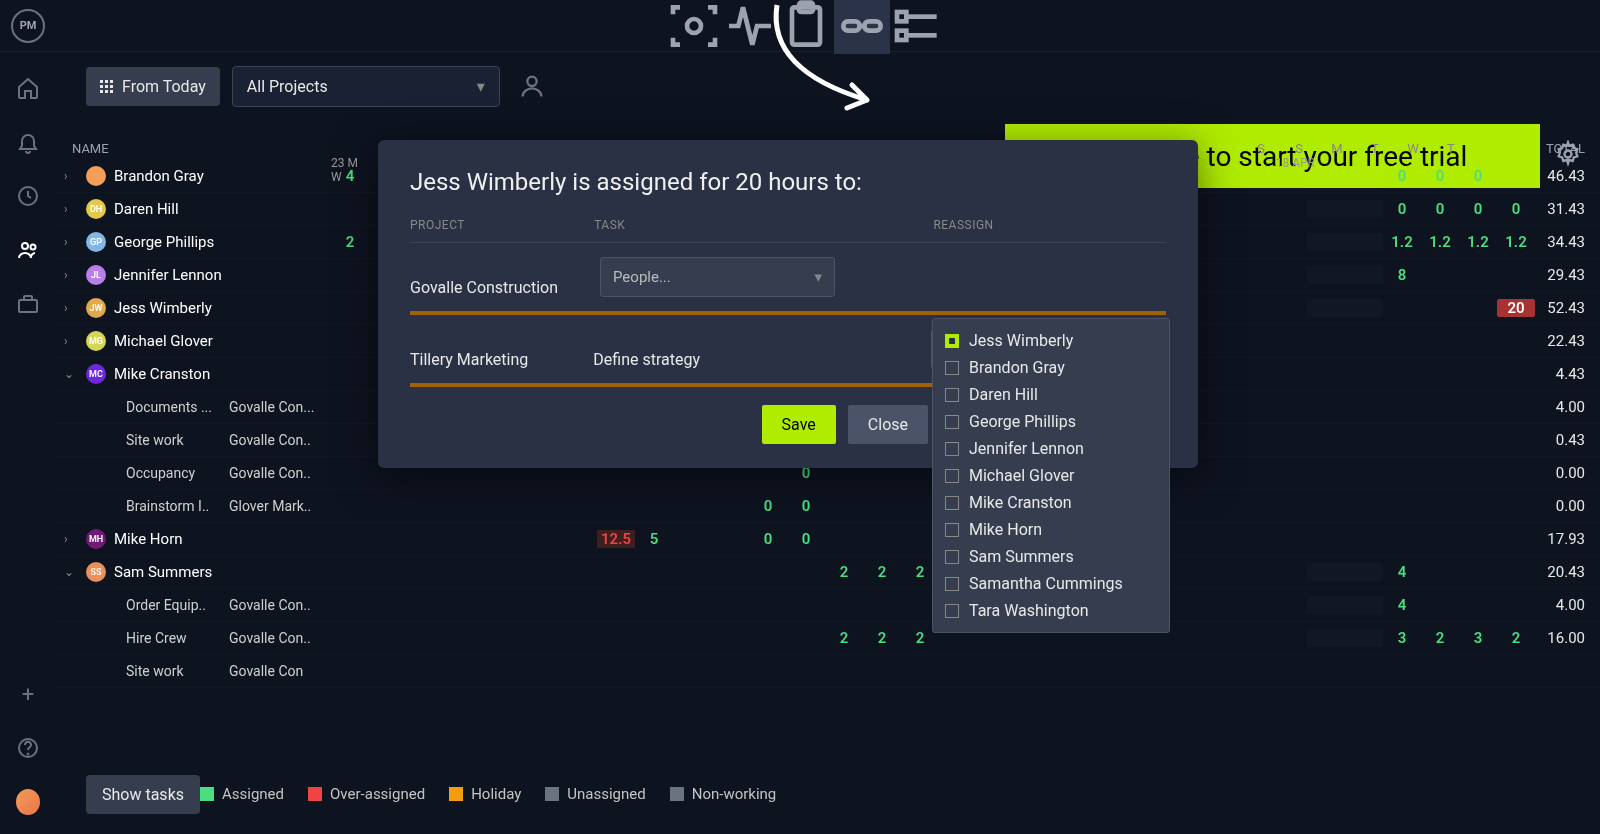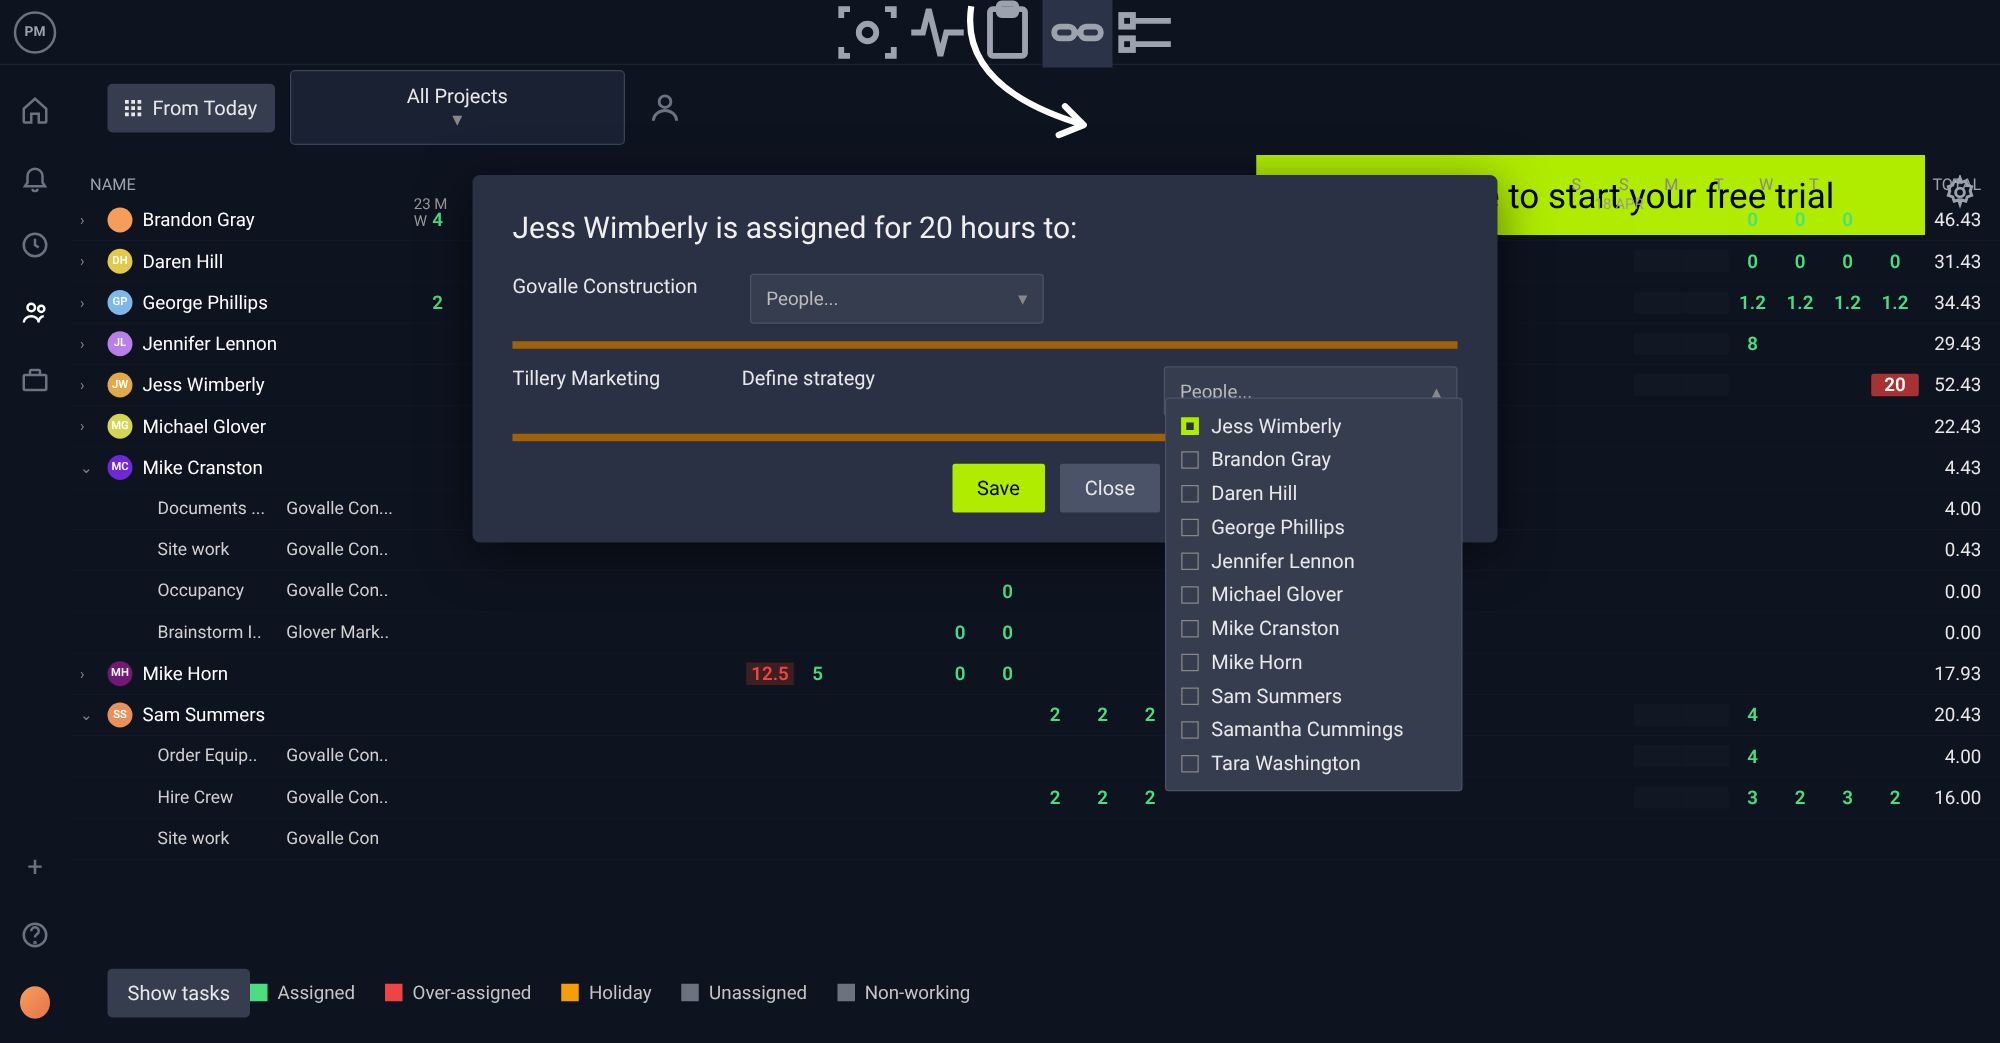--- a/index.html
+++ b/index.html
@@ -11,21 +11,21 @@
 .top-icon { width:56px; height:56px; display:flex; align-items:center; justify-content:center; color:#9ca3af; cursor:pointer; }
 .top-icon.active { background:#2a3347; }
 .sidebar { position:absolute; left:0; top:56px; width:56px; height:calc(100% - 56px); background:#0e1320; display:flex; flex-direction:column; align-items:center; padding-top:20px; gap:30px; }
 .side-icon { width:24px; height:24px; color:#6b7280; cursor:pointer; display:flex; align-items:center; justify-content:center; }
 .side-icon.active { color:#fff; }
 .side-spacer { flex:1; }
 .main { position:absolute; left:56px; top:56px; right:0; bottom:0; }
 .toolbar { height:60px; display:flex; align-items:center; padding:0 30px; gap:12px; }
 .btn-from-today { background:#353d4f; border:none; color:#e8e8e8; padding:10px 14px; border-radius:4px; font-size:16px; display:flex; align-items:center; gap:8px; cursor:pointer; }
 .grid-icon { display:inline-block; width:14px; height:14px; }
-.select-projects { background:#1a2133; border:1px solid #3a4358; color:#e8e8e8; padding:10px 14px; border-radius:4px; font-size:16px; width:268px; display:flex; align-items:center; justify-content:space-between; cursor:pointer;flex-direction:column; }
+.select-projects { background:#1a2133; border:1px solid #3a4358; color:#e8e8e8; padding:10px 14px; border-radius:4px; font-size:16px; width:268px; display:flex; align-items:center; justify-content:space-between; cursor:pointer; }
 .person-icon { width:28px; height:28px; color:#6b7280; margin-left:6px; }
 .cta-banner { position:absolute; top:68px; right:60px; width:535px; height:64px; background:#b0ec00; color:#000; font-size:28px; display:flex; align-items:center; justify-content:center; cursor:pointer; }
 .gear-top { position:absolute; top:84px; right:18px; width:28px; height:28px; color:#9ca3af; cursor:pointer; }
 .table-wrap { position:absolute; top:60px; left:0; right:0; bottom:60px; overflow:hidden; }
 .header-row { display:flex; height:44px; align-items:flex-end; padding-bottom:4px; font-size:13px; color:#9ca3af; }
 .name-col { width:275px; padding-left:16px; }
 .date-group { position:absolute; top:0; font-size:12px; color:#999; }
 .date-col { width:38px; text-align:center; font-size:13px; color:#888; }
 .total-col { width:65px; text-align:right; padding-right:15px; }
 .row { display:flex; height:33px; align-items:center; font-size:15px; border-bottom:1px solid rgba(255,255,255,0.02); position:relative; }
@@ -39,24 +39,24 @@
 .cell.green { color:#4ade80; }
 .cell.red { color:#ef4444; background:#3d1f1f; }
 .cell.red-badge { background:#a83232; color:#fff; border-radius:2px; }
 .total-val { width:65px; text-align:right; padding-right:15px; color:#e8e8e8; font-size:15px; }
 .task-row .name-cell { padding-left:70px; }
 .footer { position:absolute; bottom:20px; left:30px; right:0; height:40px; display:flex; align-items:center; font-size:15px; color:#c4c4c4; }
 .show-tasks-btn { background:#353d4f; border:none; color:#e8e8e8; padding:10px 16px; border-radius:4px; font-size:16px; cursor:pointer; }
 .legend-item { display:flex; align-items:center; gap:8px; }
 .legend-box { width:14px; height:14px; }
 .modal { position:absolute; top:140px; left:378px; width:820px; background:#2a3144; border-radius:6px; padding:28px 32px 24px; box-shadow:0 8px 40px rgba(0,0,0,0.5); z-index:100; }
-.modal-title { font-size:24px; font-weight:400; color:#f0f0f0; margin-bottom:9px; }
+.modal-title { font-size:24px; font-weight:400; color:#f0f0f0; margin-bottom:22px; }
 .modal-table { width:100%; }
 .modal-th { display:flex; font-size:12px; color:#888; letter-spacing:0.5px; padding-bottom:10px; border-bottom:1px solid #3a4358; }
-.modal-tr { display:flex; align-items:flex-start; padding:14px 0; border-bottom:6px solid #a16207; font-size:16px; color:#e8e8e8; }
+.modal-tr { display:flex; align-items:flex-end; padding:14px 0; border-bottom:4px solid #a16207; font-size:16px; color:#e8e8e8; }
 .mcol-proj { width:190px; }
 .mcol-task { width:350px; }
 .mcol-re { width:240px; }
 .people-select { width:235px; background:#353d4f; border:1px solid #4a5368; padding:10px 12px; border-radius:3px; color:#bbb; display:flex; justify-content:space-between; align-items:center; cursor:pointer; font-size:15px; }
 .modal-actions { display:flex; justify-content:flex-end; gap:12px; margin-top:18px; padding-right:238px; }
 .btn-save { background:#b0ec00; color:#000; border:none; padding:10px 20px; font-size:16px; cursor:pointer; border-radius:2px; }
 .btn-close { background:#4a5368; color:#e8e8e8; border:none; padding:10px 20px; font-size:16px; cursor:pointer; border-radius:2px; }
 .dropdown { position:absolute; top:178px; right:28px; width:238px; background:#353d4f; border:1px solid #4a5368; border-radius:3px; padding:8px 12px; z-index:101; }
 .dd-item { display:flex; align-items:center; gap:10px; padding:4px 0; font-size:16px; color:#e8e8e8; cursor:pointer; }
 .dd-check { width:14px; height:14px; border:1px solid #888; display:flex; align-items:center; justify-content:center; }
@@ -906,20 +906,25 @@
 </div>
 
 <svg class="arrow-svg" viewBox="0 0 160 140">
   <path d="M20 5 Q 10 70 110 100" stroke="#fff" stroke-width="5" fill="none"></path>
   <path d="M110 100 L95 85 M110 100 L90 108" stroke="#fff" stroke-width="5" fill="none" stroke-linecap="round"></path>
 </svg>
 
 <div class="modal">
   <div class="modal-title">Jess Wimberly is assigned for 20 hours to:</div>
   <div class="modal-table">
+    <div class="modal-th">
+      <div class="mcol-proj">PROJECT</div>
+      <div class="mcol-task">TASK</div>
+      <div class="mcol-re">REASSIGN</div>
+    </div>
     <div id="modal-rows">
         <div class="modal-tr">
           <div class="mcol-proj">Govalle Construction</div>
           <div class="mcol-re">
             <div class="people-select">
               <span>People...</span>
               <span style="color: rgb(136, 136, 136);">▾</span>
             </div>
           </div>
         </div>

